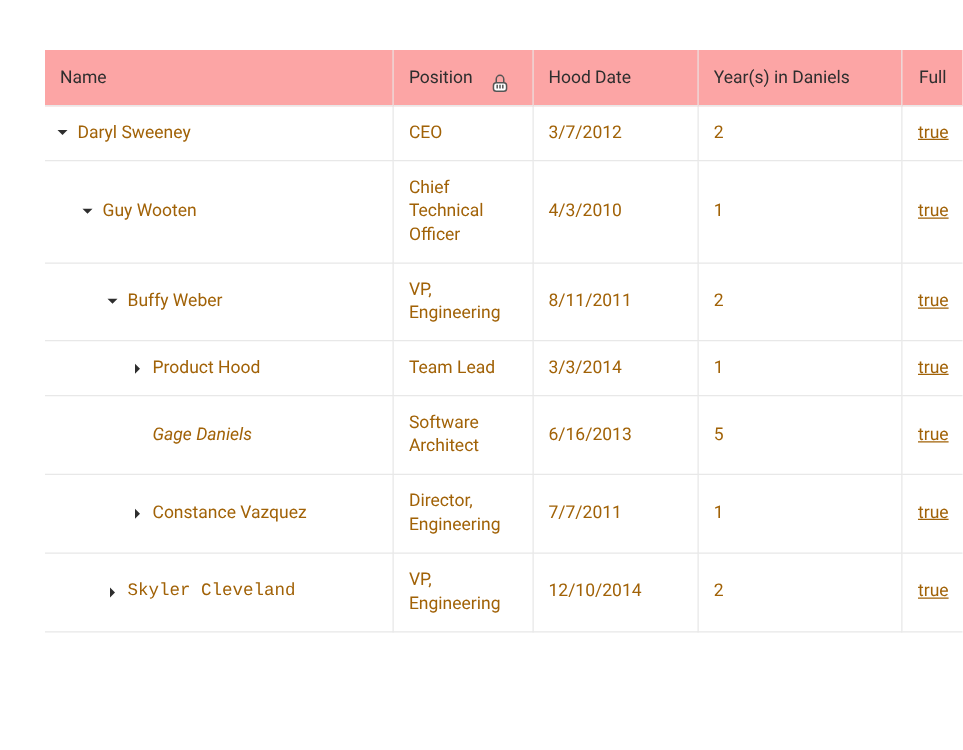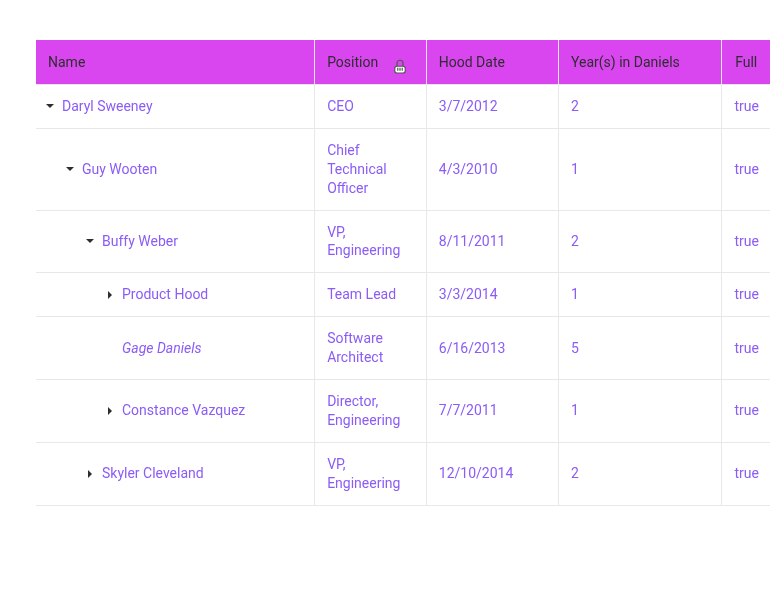--- a/index.html
+++ b/index.html
@@ -17,21 +17,21 @@
     overflow: hidden;
     padding: 40px 0 0 36px;
   }
   .treegrid {
     border-collapse: separate;
     border-spacing: 0;
     width: 100%;
     table-layout: fixed;
   }
   .header-row th {
-    background: #d946ef;
+    background: #fca5a5;
     text-align: left;
     font-weight: 400;
     color: #2e2e2e;
     padding: 14px 12px;
     border-bottom: 1px solid #e8e8e8;
     border-right: 1px solid #e8e8e8;
     position: relative;
     white-space: nowrap;
     overflow: hidden;
     text-overflow: ellipsis;
@@ -39,24 +39,25 @@
   .header-row th:last-child {
     border-right: none;
     text-align: center;
   }
   .body-row td {
     padding: 12px;
     border-bottom: 1px solid #e8e8e8;
     border-right: 1px solid #e8e8e8;
     vertical-align: middle;
     line-height: 1.35;
-    color: #8b5cf6;
+    color: #a16207;
   }
   .body-row td:last-child {
     border-right: none;
+    text-decoration: underline;
   }
   .name-cell {
     display: flex;
     align-items: center;
     gap: 6px;
   }
   .toggle {
     width: 12px;
     height: 12px;
     display: inline-flex;
@@ -199,21 +200,21 @@
               </span>
               <span>Constance Vazquez</span>
             </span>
           </td>
           <td>Director, Engineering</td>
           <td>7/7/2011</td>
           <td>1</td>
           <td>true</td>
         </tr>
         <tr class="body-row">
-          <td style="padding-left: 48px;">
+          <td style="padding-left: 48px; font-family: Liberation Mono, monospace;">
             <span class="name-cell">
               <span class="toggle">
                 <svg viewBox="0 0 10 10">
                   <path d="M3 1 L7 5 L3 9 Z" fill="#2e2e2e"></path>
                 </svg>
               </span>
               <span>Skyler Cleveland</span>
             </span>
           </td>
           <td>VP, Engineering</td>

